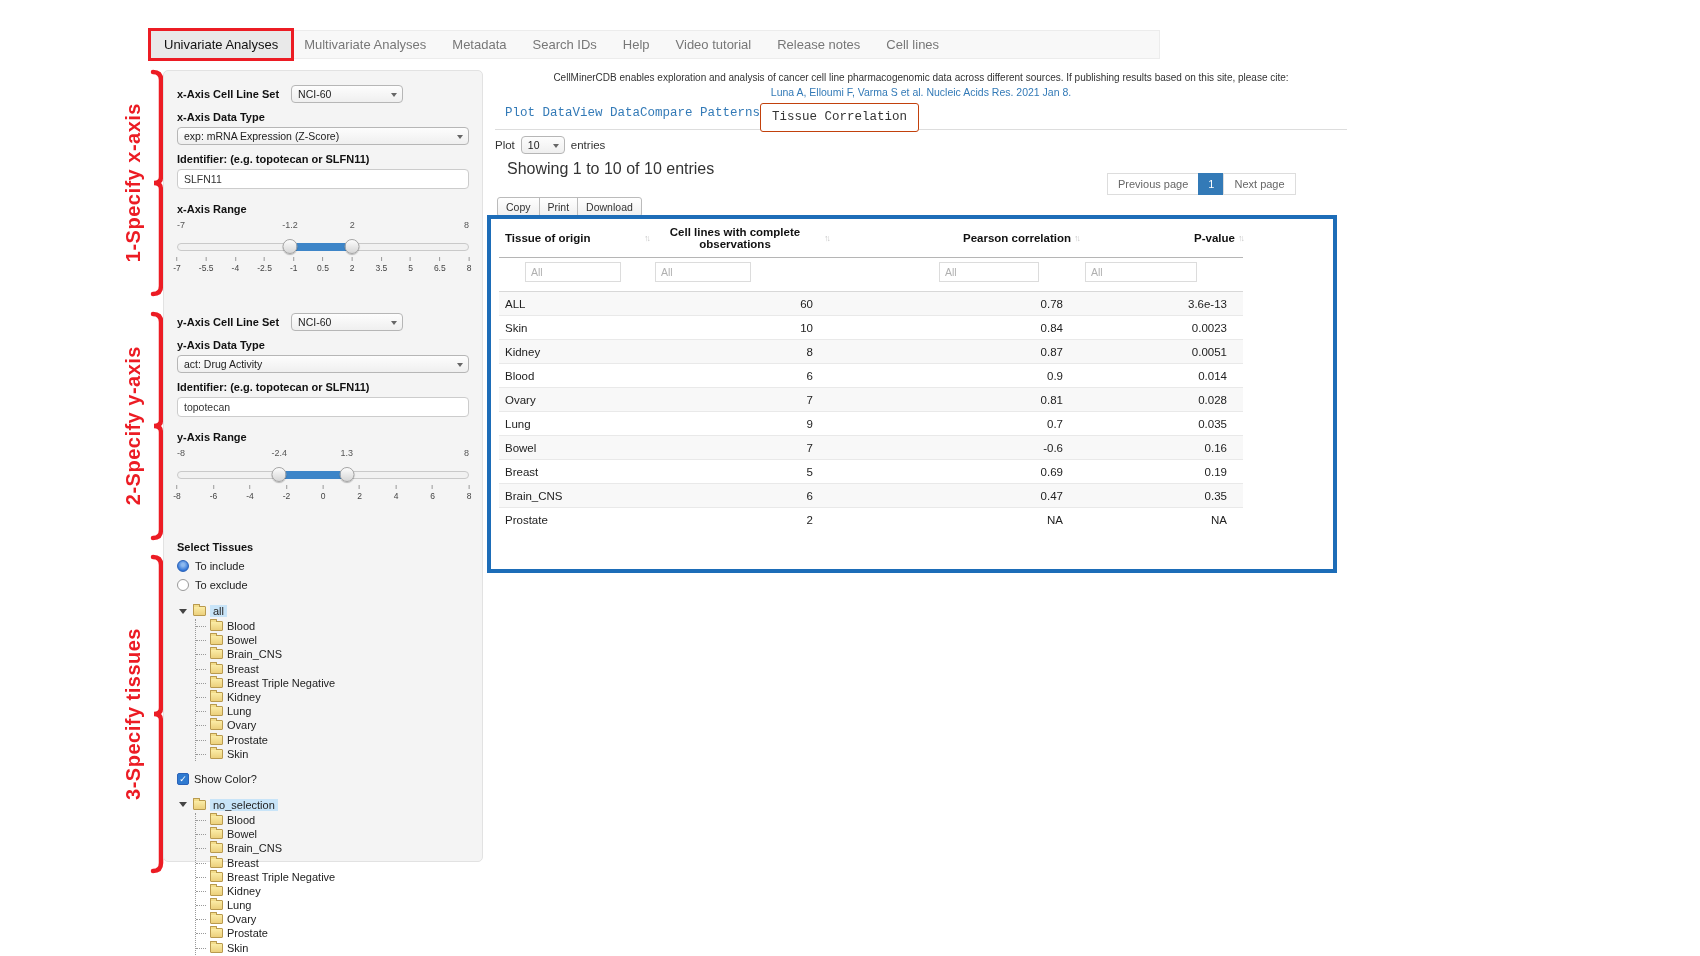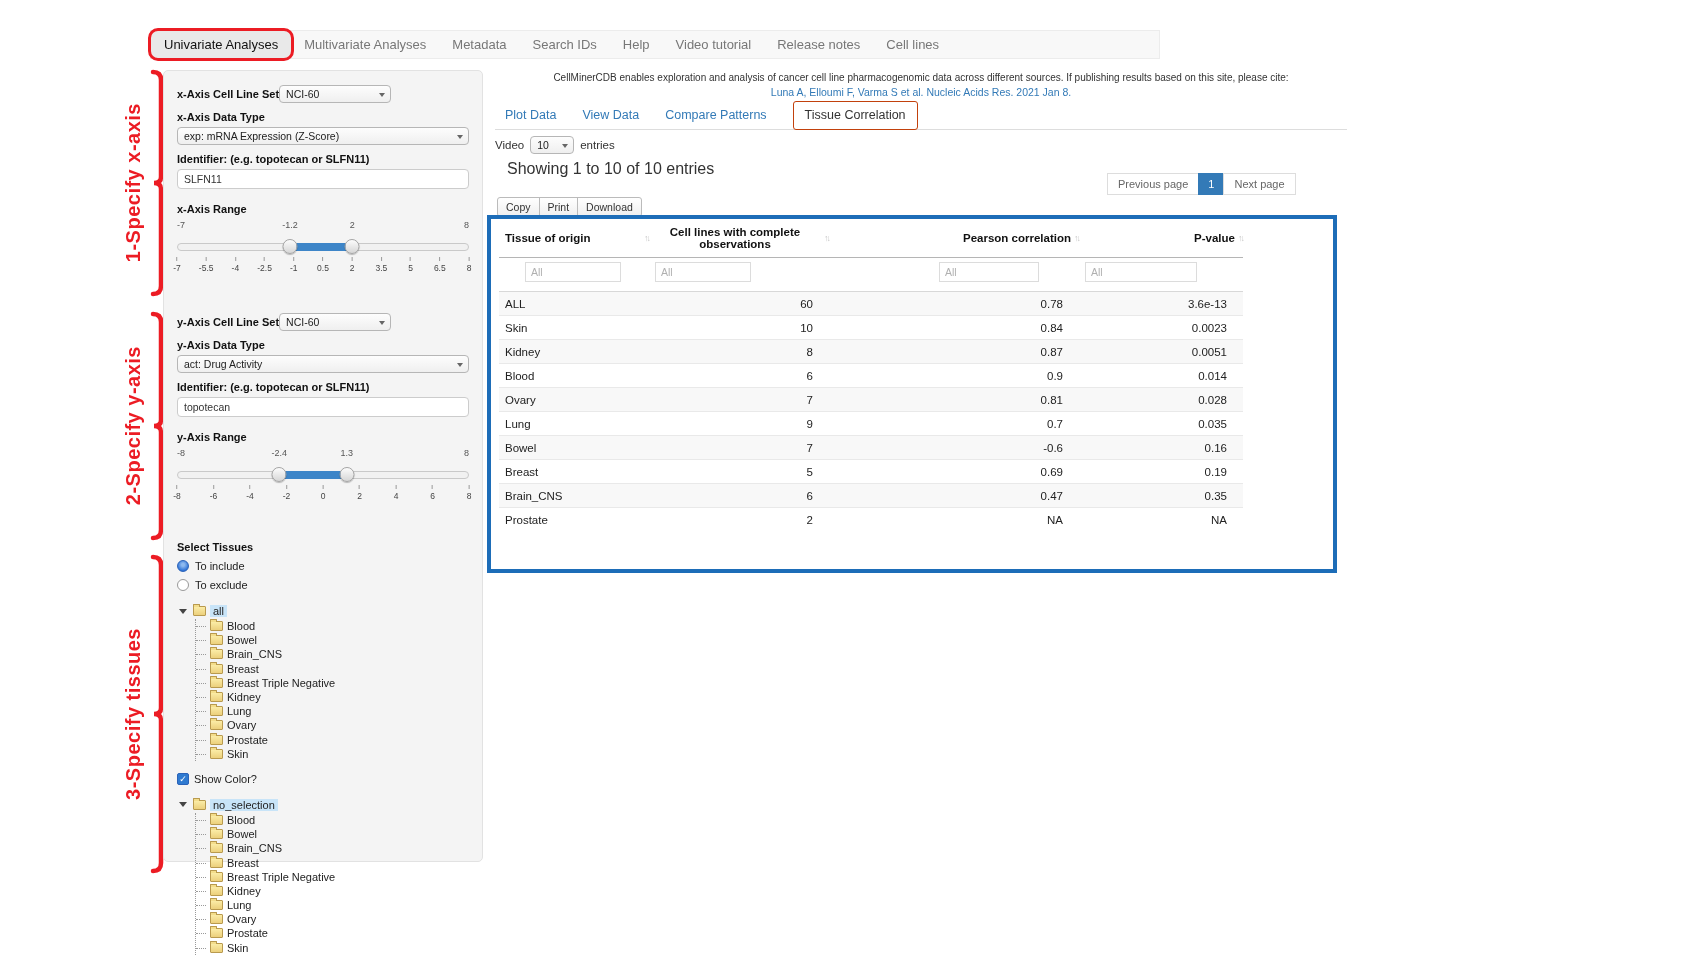--- a/index.html
+++ b/index.html
@@ -5,37 +5,37 @@
   * { margin:0; padding:0; box-sizing:border-box; }
   body {
     width:1700px; height:956px; position:relative; background:#fff;
     font-family:"Liberation Sans","DejaVu Sans",sans-serif; color:#222; overflow:hidden;
   }
 
   
   .navbar { position:absolute; left:150px; top:30px; width:1010px; height:29px;
     background:#f8f8f8; border:1px solid #ececec; display:flex; align-items:stretch; }
   .nav-item { font-size:13px; color:#777; padding:0 13px; line-height:27px; white-space:nowrap; cursor:pointer; }
-  .nav-item.active { background:#e9e9e9; color:#111; outline:3px solid #ec1c24; outline-offset:0; z-index:2;border-radius:7px; }
+  .nav-item.active { background:#e9e9e9; color:#111; outline:3px solid #ec1c24; outline-offset:0; z-index:2; }
 
   
   .anno { position:absolute; left:100px; width:66px; display:flex; }
   .anno-label { margin:auto; writing-mode:vertical-rl; transform:rotate(180deg);
     font-size:20px; font-weight:bold; color:#ec1c24; white-space:nowrap; letter-spacing:.5px; }
   .anno svg { position:absolute; right:0; top:0; }
   #anno-1 { top:68px;  height:230px; }
   #anno-2 { top:310px; height:232px; }
   #anno-3 { top:553px; height:322px; }
 
   
   .sidebar { position:absolute; left:163px; top:70px; width:320px; height:792px;
     background:#f4f4f4; border:1px solid #e2e2e2; border-radius:5px; padding:14px 13px; }
   .lbl { font-size:11px; font-weight:bold; color:#111; }
   .blk { display:block; margin:8px 0 4px; }
-  .inline-row { display:flex; align-items:center; gap:0; }
+  .inline-row { display:flex; align-items:center; gap:12px; }
   .select { position:relative; border:1px solid #b6b6b6; border-radius:4px;
     background:linear-gradient(#fdfdfd,#efefef); height:18px; line-height:16px;
     font-size:10.5px; padding:0 16px 0 6px; color:#222; white-space:nowrap; overflow:hidden; cursor:pointer; }
   .select.sm { width:112px; }
   .select.full { width:100%; }
   .select.mini { width:44px; }
   .chev { position:absolute; right:5px; top:7px; width:0; height:0;
     border-left:3.5px solid transparent; border-right:3.5px solid transparent; border-top:4px solid #666; }
   .txt { width:100%; height:20px; border:1px solid #ccc; border-radius:4px; background:#fff;
     font-size:10.5px; padding:0 6px; color:#333; font-family:inherit; }
@@ -78,21 +78,21 @@
   .checkbox { width:12px; height:12px; background:#2f7ad0; border:1px solid #2a62b8; border-radius:2px;
     color:#fff; font-size:9px; line-height:11px; text-align:center; font-weight:bold; flex:0 0 auto; }
 
   
   .main { position:absolute; left:495px; top:70px; width:852px; height:880px; }
   .intro { margin-top:2px; text-align:center; font-size:10px; color:#333; }
   .cite { margin-top:3px; text-align:center; font-size:10.5px; }
   .cite a { color:#337ab7; text-decoration:none; cursor:pointer; }
 
   .tabs { position:absolute; left:0; top:34px; width:100%; height:26px; border-bottom:1px solid #ddd;
-    display:flex; align-items:flex-end; gap:26px; padding-left:10px; }
+    display:flex; align-items:center; padding-left:10px;font-family:Liberation Mono, monospace; }
   .tab { font-size:12.5px; color:#337ab7; padding-bottom:7px; cursor:pointer; white-space:nowrap; }
   .tab.active { color:#333; border:1px solid #c2410c; border-radius:3px;
     padding:6px 11px 7px; margin-bottom:-1px; background:#fff; }
 
   .entries { position:absolute; left:0; top:66px; font-size:11.5px; display:flex; align-items:center; gap:6px; color:#333; }
   .showing { position:absolute; left:12px; top:90px; font-size:16px; color:#333; }
 
   .pagination { position:absolute; left:612px; top:103px; display:flex; }
   .page-btn { font-size:11px; color:#666; border:1px solid #ddd; background:#fff; padding:4px 10px;
     cursor:pointer; white-space:nowrap; }
@@ -361,21 +361,21 @@
   <p class="cite"><a>Luna A, Elloumi F, Varma S et al. Nucleic Acids Res. 2021 Jan 8.</a></p>
 
   <div class="tabs" id="subtabs">
       <span class="tab">Plot Data</span>
       <span class="tab">View Data</span>
       <span class="tab">Compare Patterns</span>
       <span class="tab active">Tissue Correlation</span>
     </div>
 
   <div class="entries">
-    <span>Video</span>
+    <span>Plot</span>
     <div class="select mini">
       <span>10</span>
       <span class="chev"></span>
     </div>
     <span>entries</span>
   </div>
 
   <div class="showing">Showing 1 to 10 of 10 entries</div>
 
   <div class="pagination">

